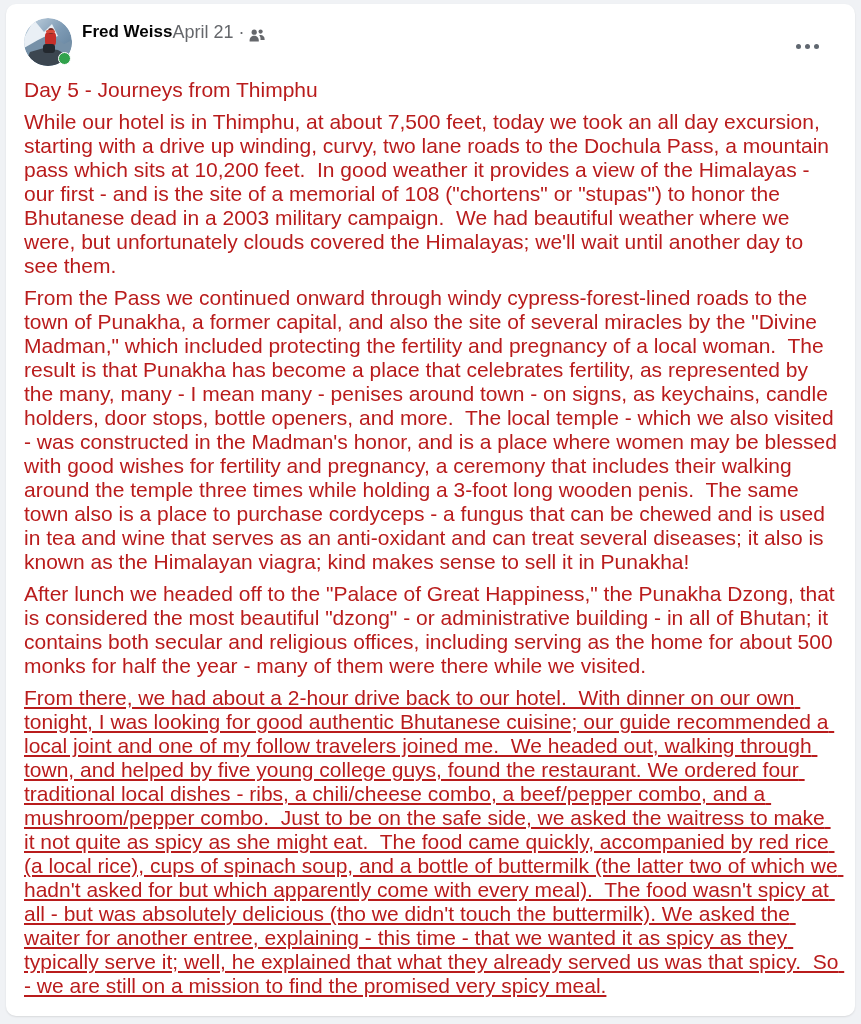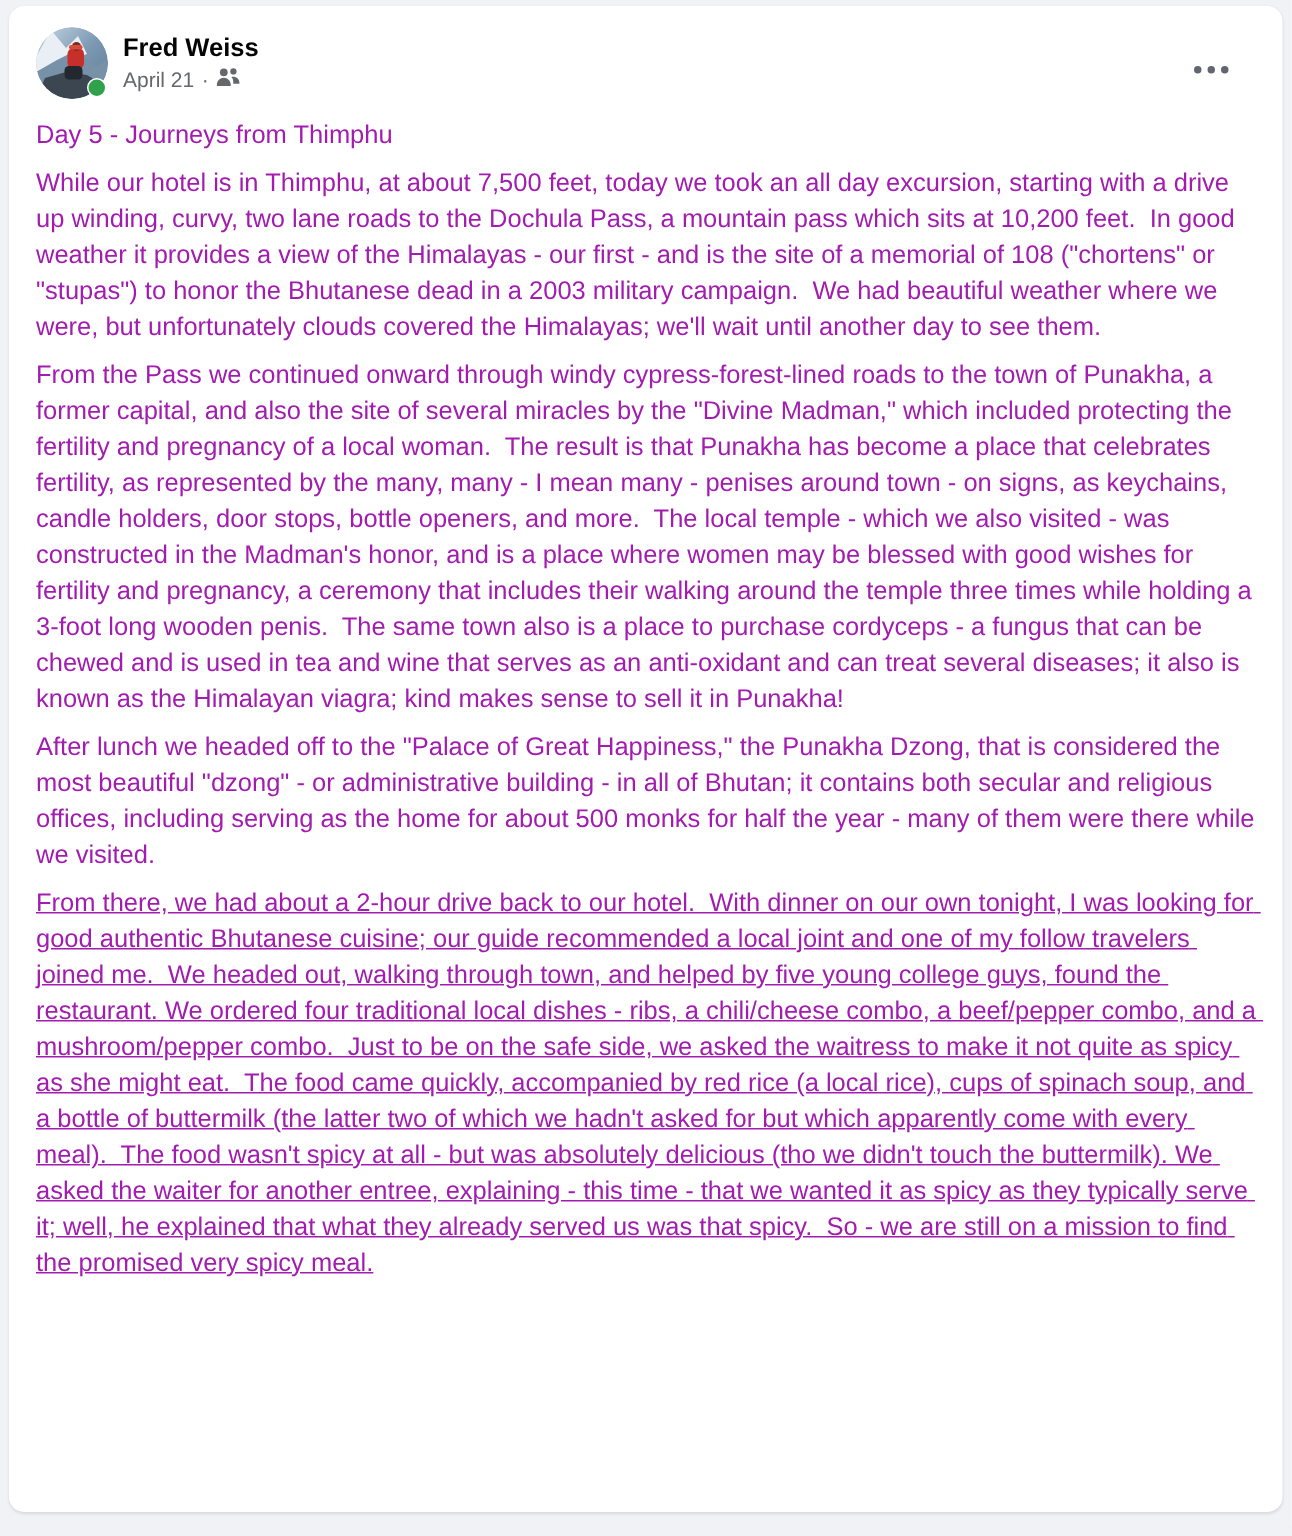--- a/index.html
+++ b/index.html
@@ -46,36 +46,36 @@
     right: 1px;
     bottom: 1px;
     width: 13px;
     height: 13px;
     border-radius: 50%;
     border: 1.5px solid #ffffff;
     box-sizing: border-box;
   }
   .header-info {
     display: flex;
-    flex-direction: column;
+    flex-direction: row;
     padding-top: 3px;
   }
   .author-name {
     font-size: 17px;
     font-weight: 700;
     color: #050505;
     line-height: 21px;
     cursor: pointer;
   }
   .meta-row {
     display: flex;
-    align-items: flex-start;
+    align-items: flex-end;
     gap: 5px;
     margin-top: 2px;
-    font-size: 14px;
+    font-size: 18px;
     color: #65676b;
     line-height: 19px;
   }
   .meta-date { cursor: pointer; }
   .meta-sep { color: #65676b; }
   .privacy-icon svg { display: block; }
   .menu-btn {
     position: absolute;
     right: 14px;
     top: 14px;
@@ -88,22 +88,22 @@
     border-radius: 6px;
     cursor: pointer;
   }
   .menu-dot {
     width: 5px;
     height: 5px;
     border-radius: 50%;
     background: #606770;
   }
   .post-body {
-    color: #a21caf;
-    font-size: 17px;
+    color: #b91c1c;
+    font-size: 21px;
     line-height: 24px;
   }
   .post-title {
     margin: 0 0 8px 0;
     white-space: pre-wrap;
   }
   .post-body p.para {
     margin: 4px 0 8px 0;
     white-space: pre-wrap;
   }

